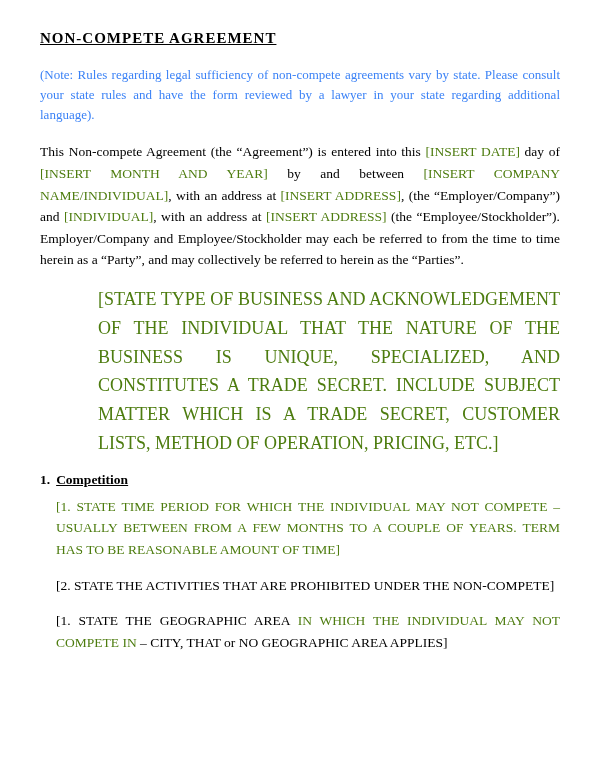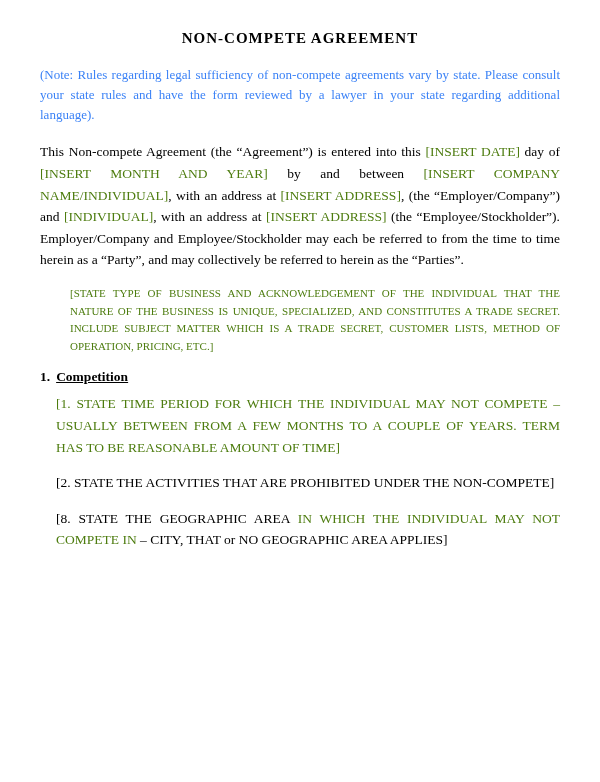--- a/index.html
+++ b/index.html
@@ -12,25 +12,26 @@
       width: 600px;
       min-height: 782px;
       background: #ffffff;
       font-family: Times New Roman, Times, serif;
       font-size: 13.5px;
       color: #000000;
       padding: 30px 40px;
     }
 
     .title {
-      text-align: center;
+      text-align: left;
       font-weight: bold;
       font-size: 15px;
       letter-spacing: 1px;
       margin-bottom: 18px;
+      text-decoration: underline;
     }
 
     .note-block {
       font-size: 13px;
       color: #3b82f6;
       text-align: justify;
       margin-bottom: 16px;
       line-height: 1.55;
     }
 
@@ -55,21 +56,22 @@
     }
 
     .ack-block {
       margin-left: 30px;
       margin-bottom: 14px;
     }
 
     .ack-text {
       text-align: justify;
       line-height: 1.6;
-      font-size: 11px;
+      font-size: 18px;
+      margin-left: 28px;
     }
 
     .numbered-section {
       margin-bottom: 10px;
     }
 
     .numbered-header {
       display: flex;
       align-items: baseline;
       gap: 6px;
@@ -128,18 +130,18 @@
     <div class="comp-block">
       <div class="comp-text">
         <span class="red">[1. STATE TIME PERIOD FOR WHICH THE INDIVIDUAL MAY NOT COMPETE – USUALLY BETWEEN FROM A FEW MONTHS TO A COUPLE OF YEARS. TERM HAS TO BE REASONABLE AMOUNT OF TIME]</span>
       </div>
 
       <div class="comp-text">
         <span>[2. STATE THE ACTIVITIES THAT ARE PROHIBITED UNDER THE NON-COMPETE]</span>
       </div>
 
       <div class="comp-text">
-        <span>[8. STATE THE GEOGRAPHIC AREA </span><span class="red">IN WHICH THE INDIVIDUAL MAY NOT COMPETE IN</span><span> – CITY, THAT or NO GEOGRAPHIC AREA APPLIES]</span>
+        <span>[1. STATE THE GEOGRAPHIC AREA </span><span class="red">IN WHICH THE INDIVIDUAL MAY NOT COMPETE IN</span><span> – CITY, THAT or NO GEOGRAPHIC AREA APPLIES]</span>
       </div>
     </div>
   </div>
 
 </div>
 
 </body></html>

